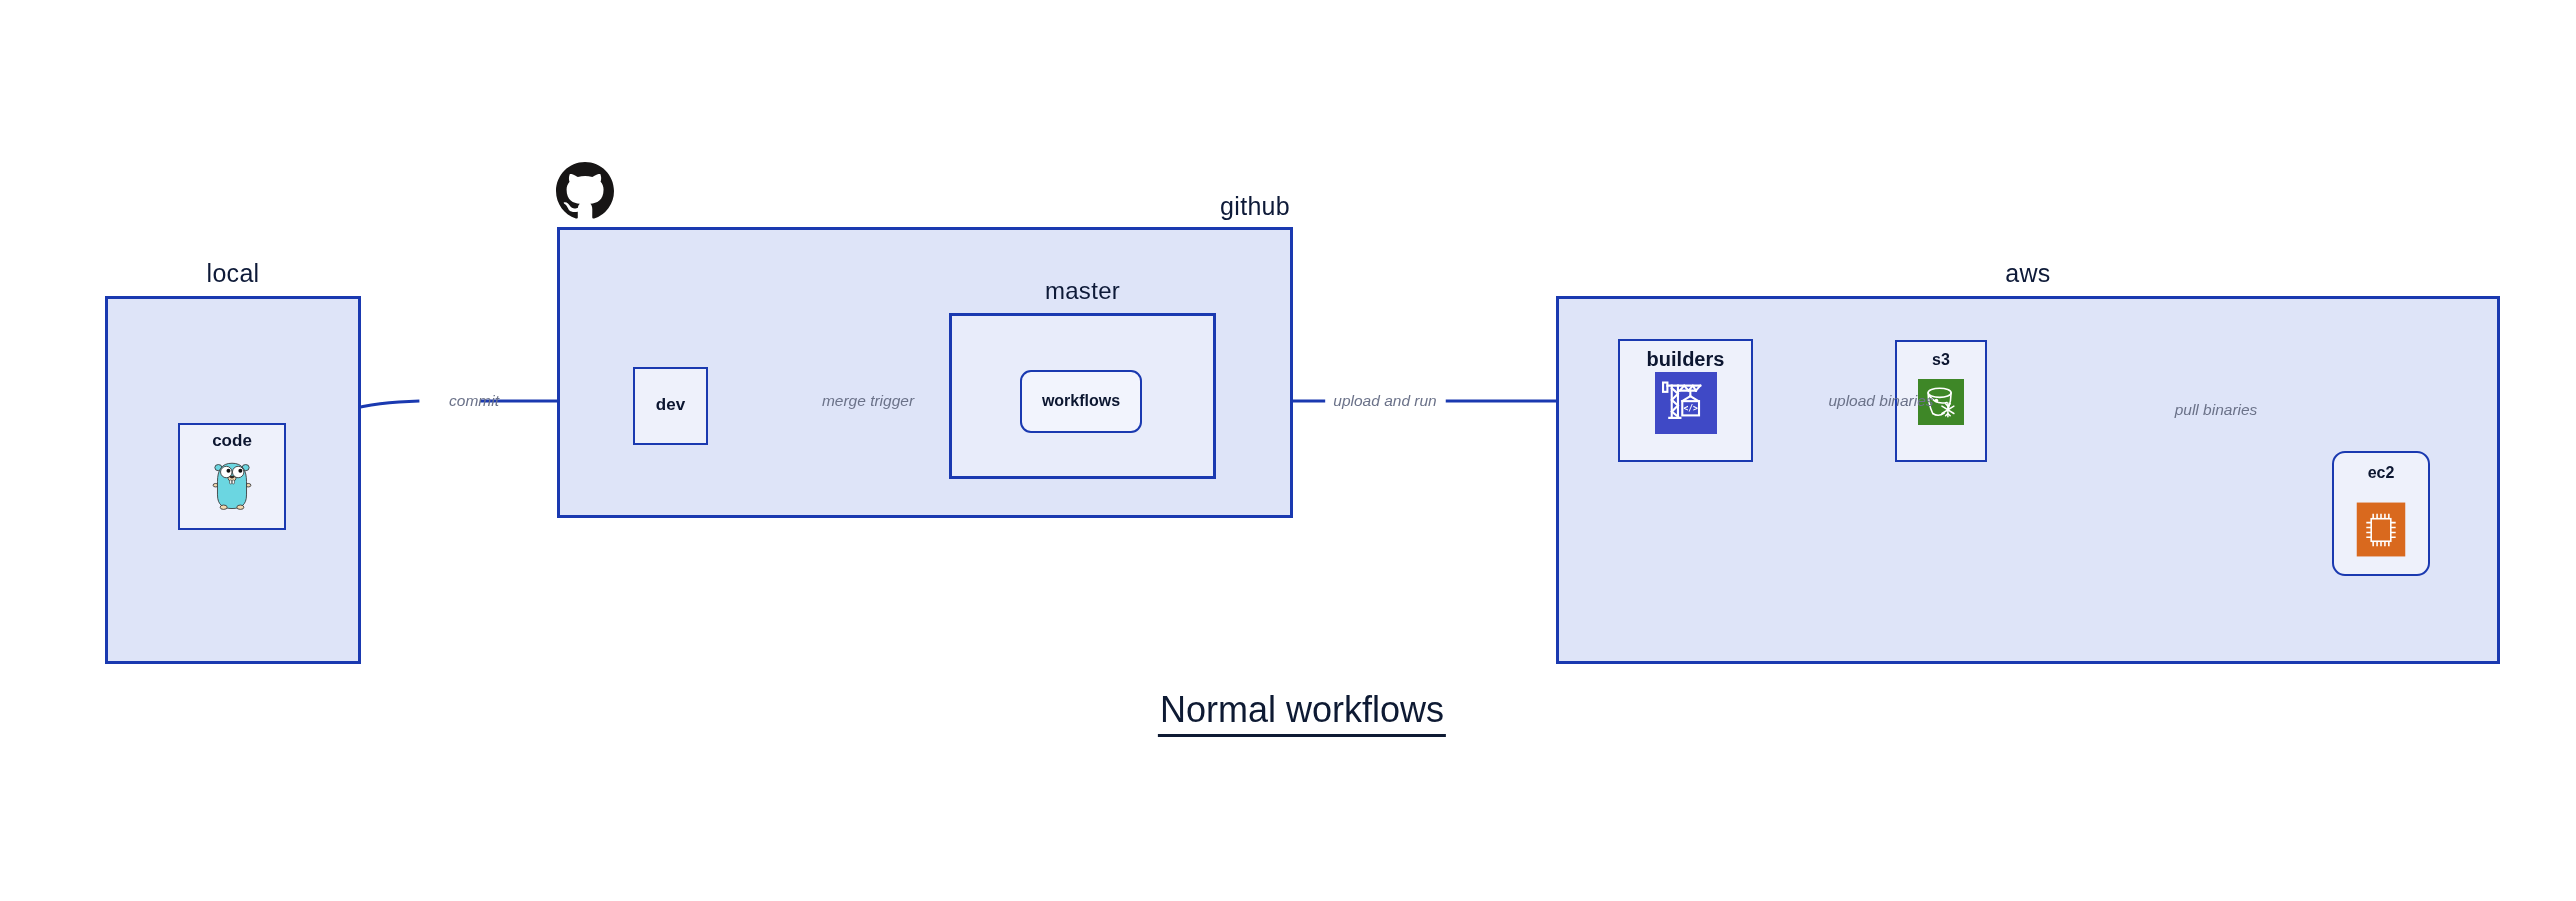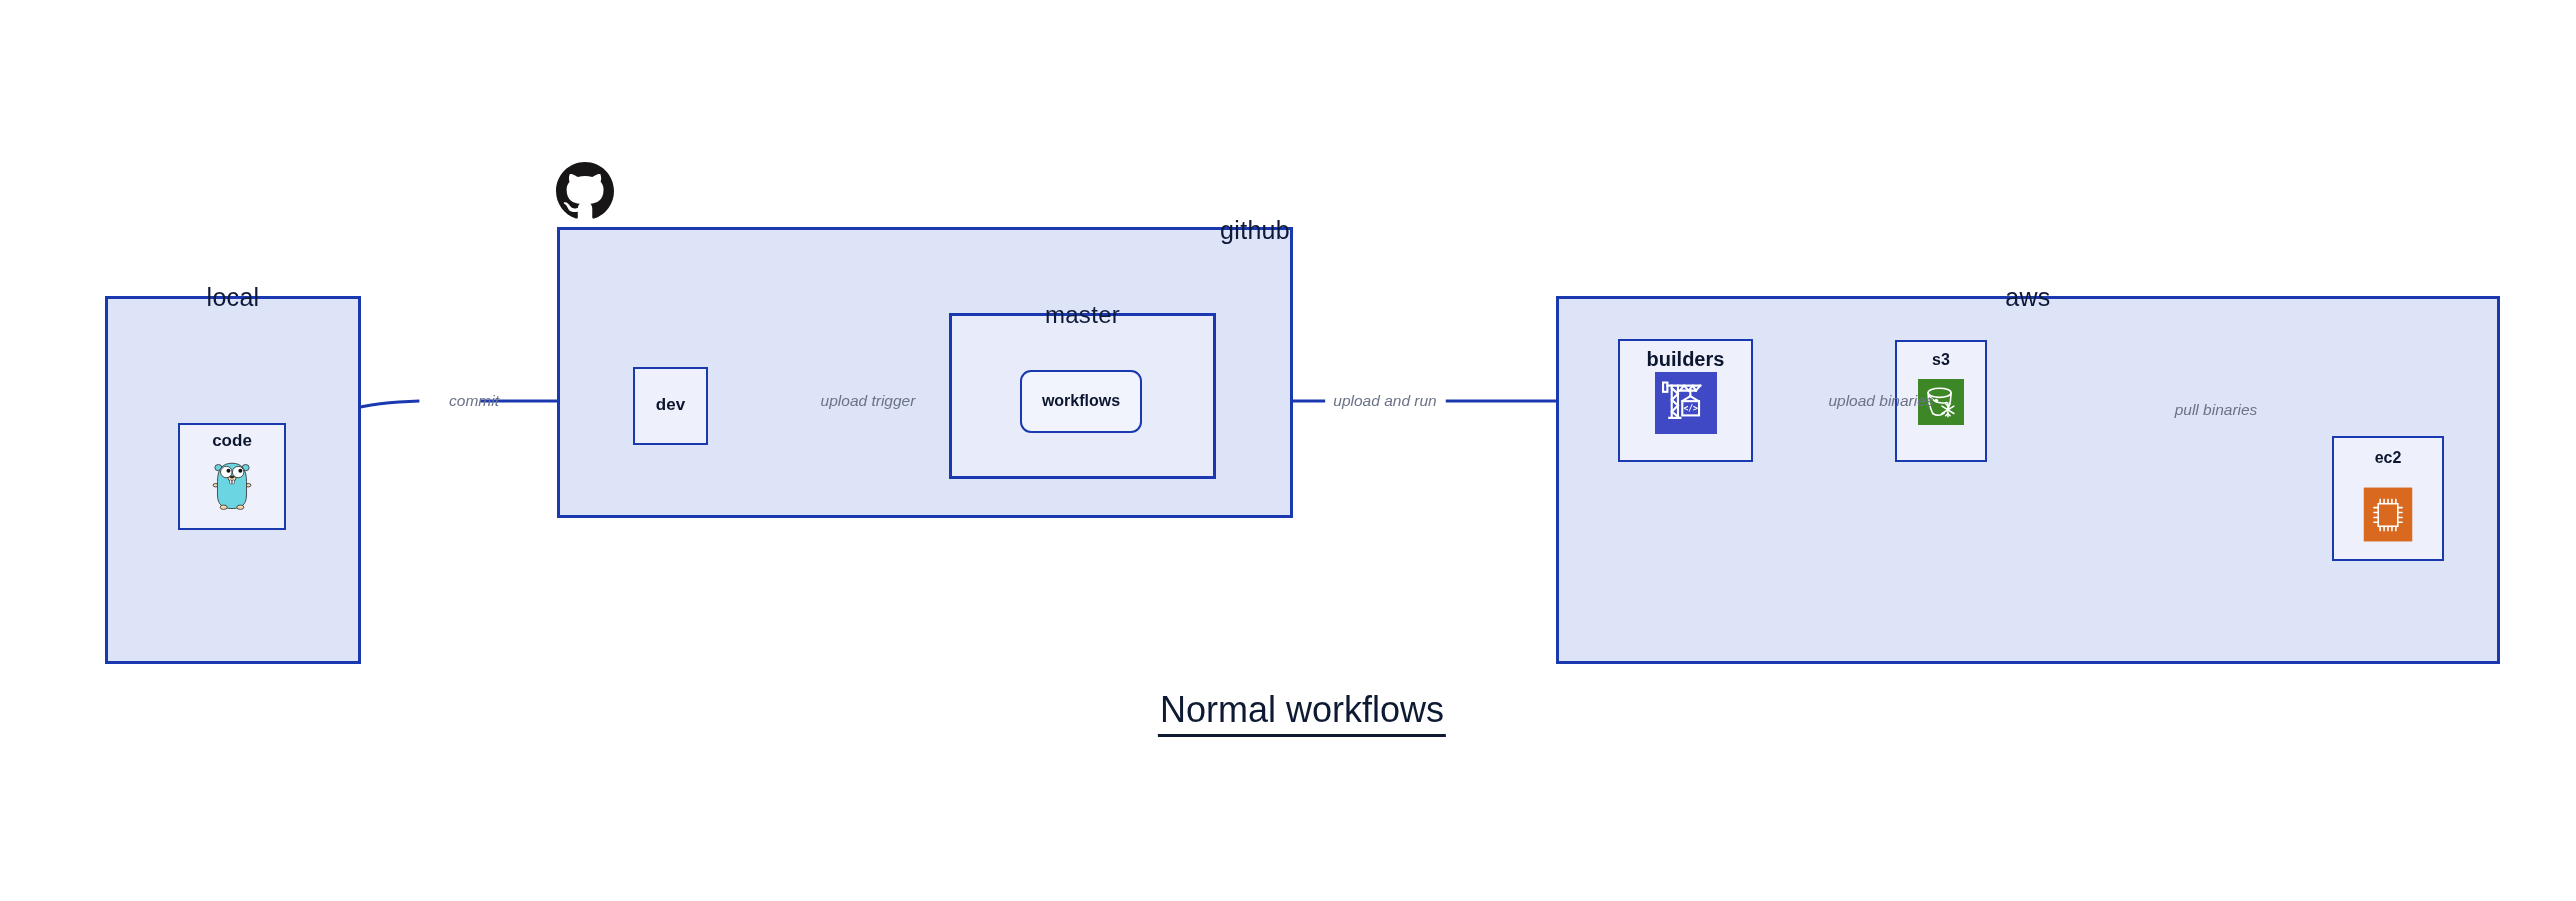--- a/index.html
+++ b/index.html
@@ -10,21 +10,21 @@
   .container-box{
     position:absolute;background:#dee4f8;border:3.1px solid #1a39b0;box-sizing:border-box;
   }
   .container-box.master{background:#e8ecfa;}
   .node-box{
     position:absolute;background:#eef1fb;border:2.6px solid #1a39b0;box-sizing:border-box;
   }
   .node-box.lighter{background:#f2f4fd;border-radius:11px;}
   .container-label{
     position:absolute;color:#0e1a38;font-size:25px;font-weight:500;
-    letter-spacing:0.3px;white-space:nowrap;margin-top:24px;
+    letter-spacing:0.3px;white-space:nowrap;
   }
   .node-label{
     position:absolute;left:0;width:100%;text-align:center;color:#0c1630;
     font-size:17px;font-weight:700;white-space:nowrap;
   }
   .node-label.mid{top:50%;transform:translateY(-54%);}
   .edge-label{
     position:absolute;transform:translate(-50%,-50%);color:#6b7289;
     font-size:15.5px;font-style:italic;font-weight:500;white-space:nowrap;
   }
@@ -155,21 +155,21 @@
       <g stroke="#ffffff" stroke-width="3.2" stroke-linecap="round">
         <line x1="65" y1="52" x2="65" y2="82"></line>
         <line x1="52" y1="59" x2="78" y2="75"></line>
         <line x1="78" y1="59" x2="52" y2="75"></line>
         <polyline points="60,54 65,59 70,54" fill="none"></polyline>
         <polyline points="60,80 65,75 70,80" fill="none"></polyline>
       </g>
     </svg>
   </div>
 
-  <div class="node-box" style="left:2332px;top:436px;width:112px;height:125px;">
+  <div class="node-box" style="left:2332px;top:451px;width:98px;height:125px;border-radius:13px;">
     <span class="node-label" style="top:11.3px;font-size:16px;">ec2</span>
     <svg class="icon" style="left:50%;top:49px;transform:translateX(-50%);" width="49" height="55" viewBox="0 0 100 110">
       <rect x="0" y="0" width="100" height="110" fill="#d9691e"></rect>
       <g stroke="#ffffff" stroke-width="3.2" fill="none">
         <rect x="30" y="33" width="40" height="46"></rect>
         <g stroke-linecap="butt">
           <line x1="34" y1="23" x2="34" y2="33"></line>
             <line x1="42" y1="23" x2="42" y2="33"></line>
           <line x1="50" y1="23" x2="50" y2="33"></line>
             <line x1="58" y1="23" x2="58" y2="33"></line>
@@ -186,21 +186,21 @@
           <line x1="70" y1="41" x2="80" y2="41"></line>
             <line x1="70" y1="51" x2="80" y2="51"></line>
           <line x1="70" y1="61" x2="80" y2="61"></line>
             <line x1="70" y1="71" x2="80" y2="71"></line>
         </g>
       </g>
     </svg>
   </div>
 
   <span class="edge-label" style="left:450px;top:401px;margin-left:24px;">commit</span>
-  <span class="edge-label" style="left:868px;top:401px;">upload trigger</span>
+  <span class="edge-label" style="left:868px;top:401px;">merge trigger</span>
   <span class="edge-label" style="left:1385px;top:401px;">upload and run</span>
   <span class="edge-label" style="left:1881px;top:401px;">upload binaries</span>
   <span class="edge-label" style="left:2216px;top:410px;">pull binaries</span>
 
   <span class="diagram-title">Normal workflows</span>
 
 </div>
 
 
 </body></html>

